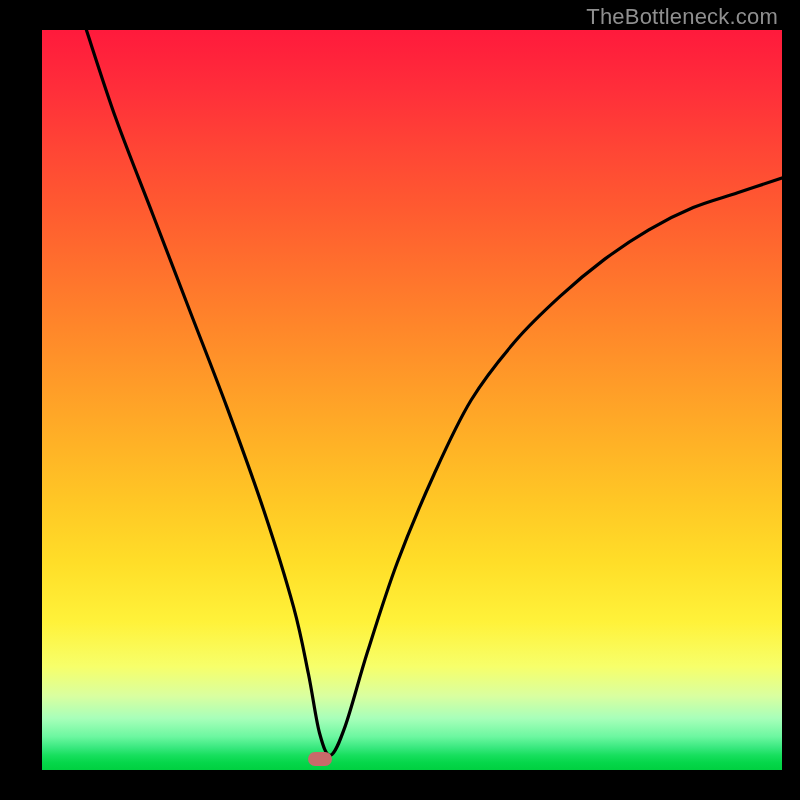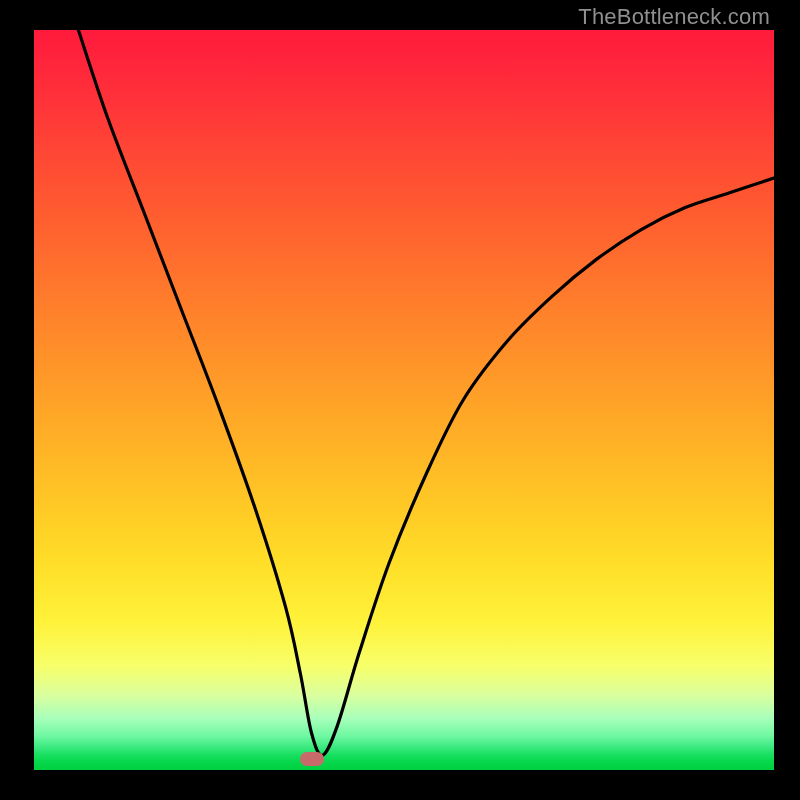--- a/index.html
+++ b/index.html
@@ -6,21 +6,21 @@
     margin: 0;
     padding: 0;
     width: 800px;
     height: 800px;
     background: #000;
     overflow: hidden;
     font-family: Arial, Helvetica, sans-serif;
   }
   .frame {
     position: absolute;
-    left: 4px;
+    left: 12px;
     top: 0;
     width: 774px;
     height: 800px;
     background: #000;
   }
   .plot-area {
     position: absolute;
     left: 30px;
     top: 30px;
     width: 740px;

